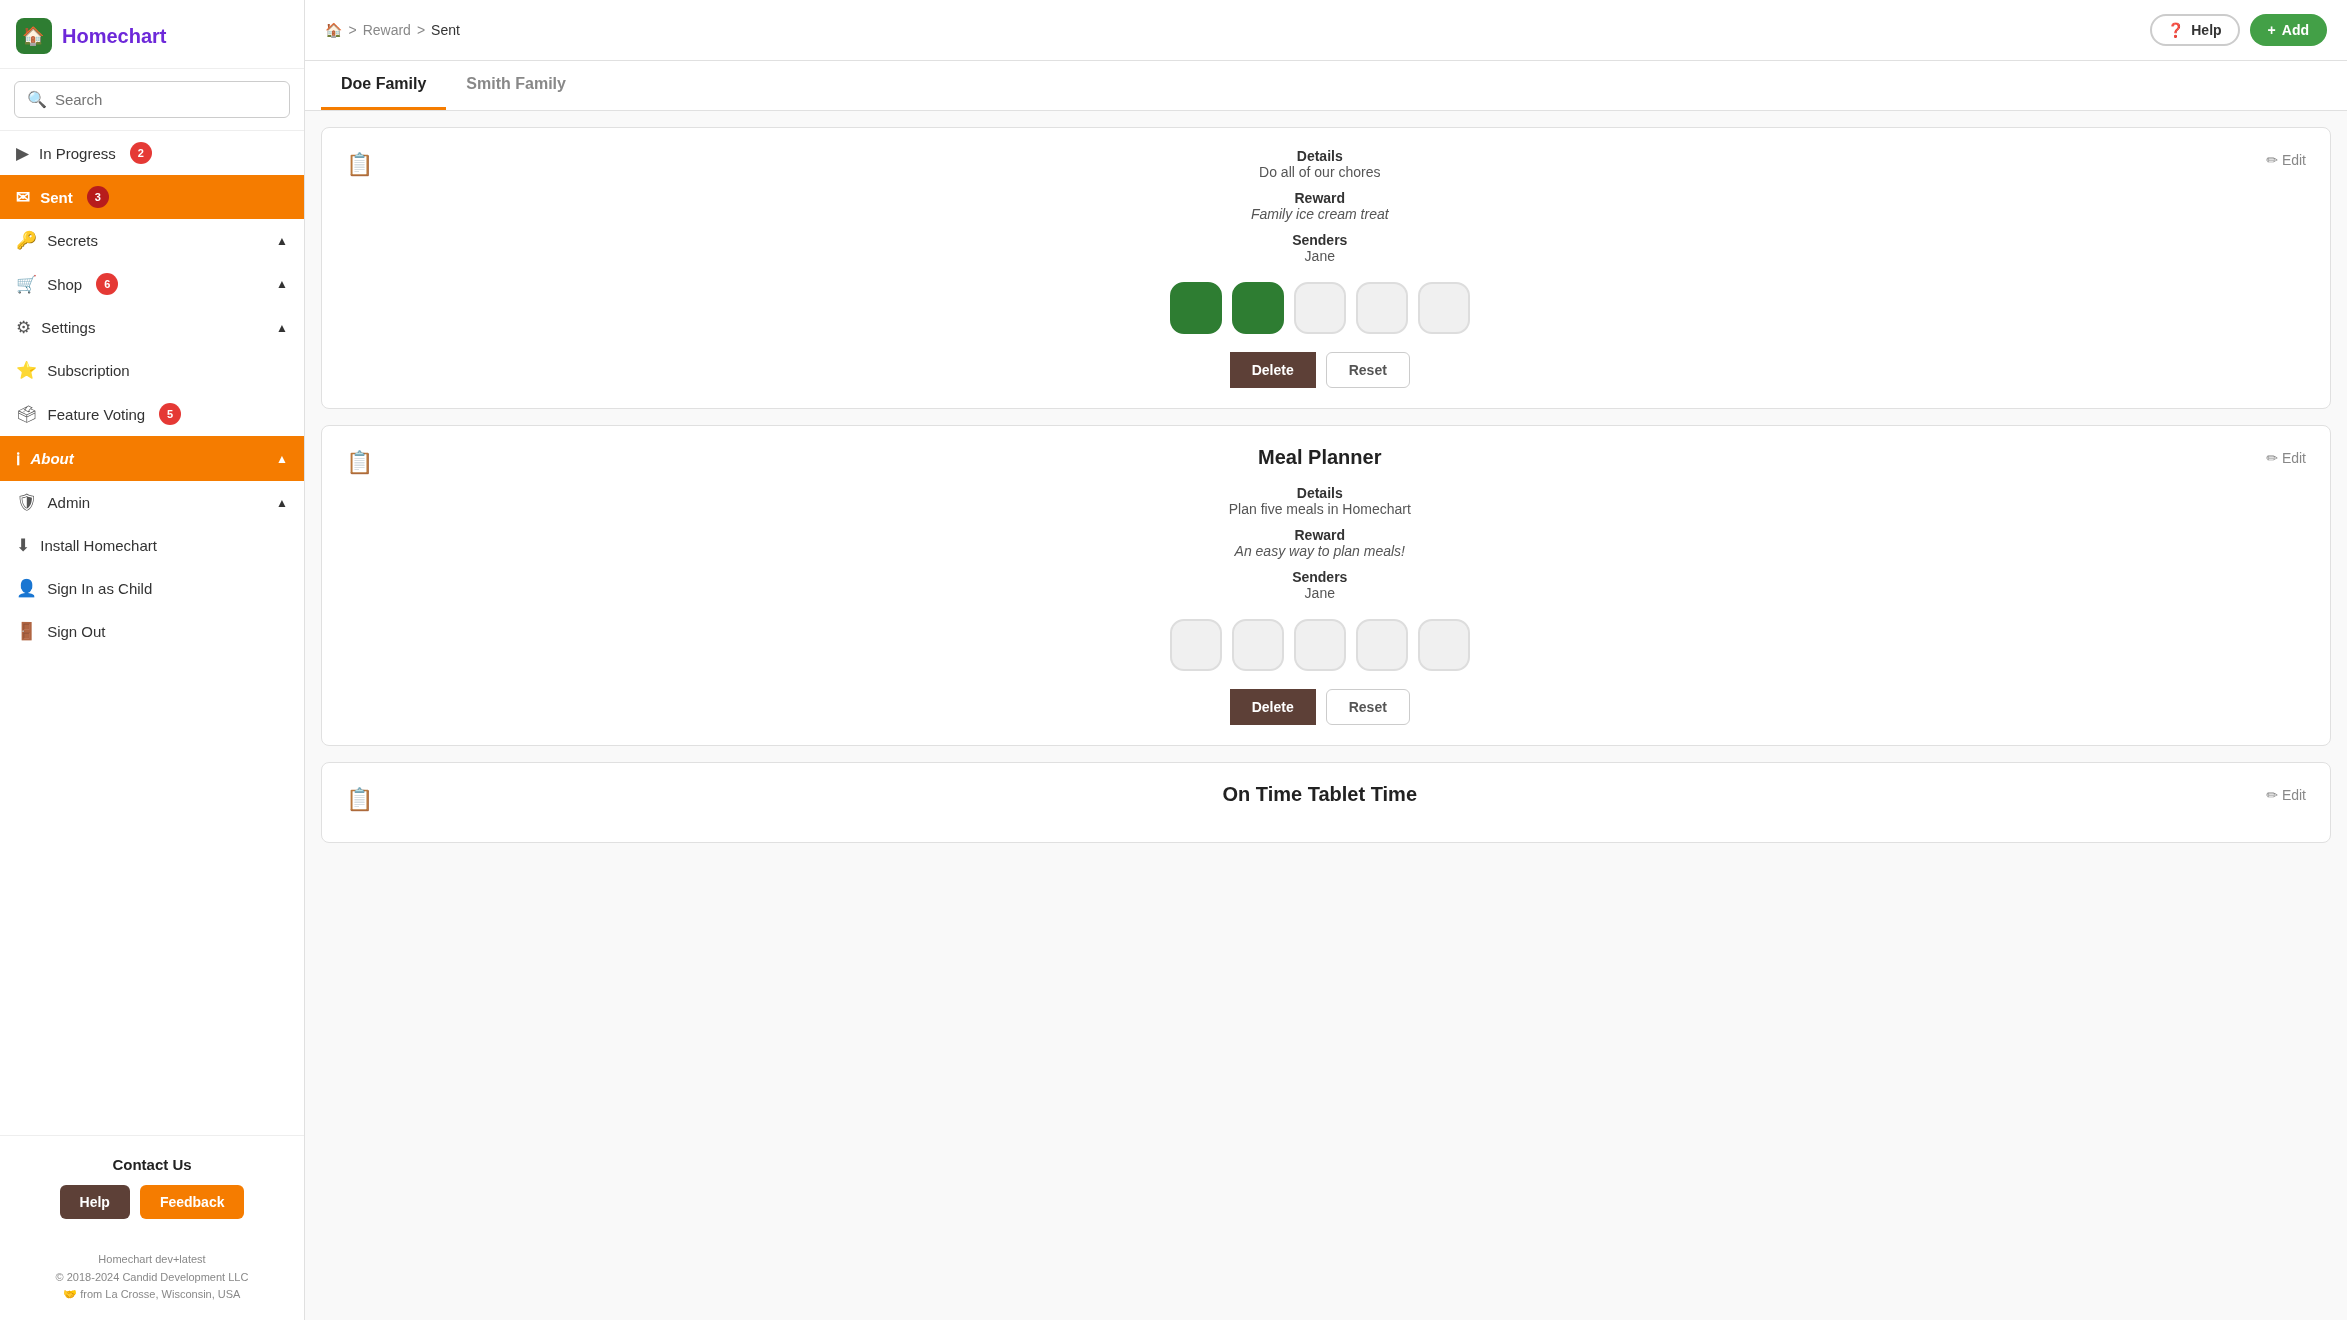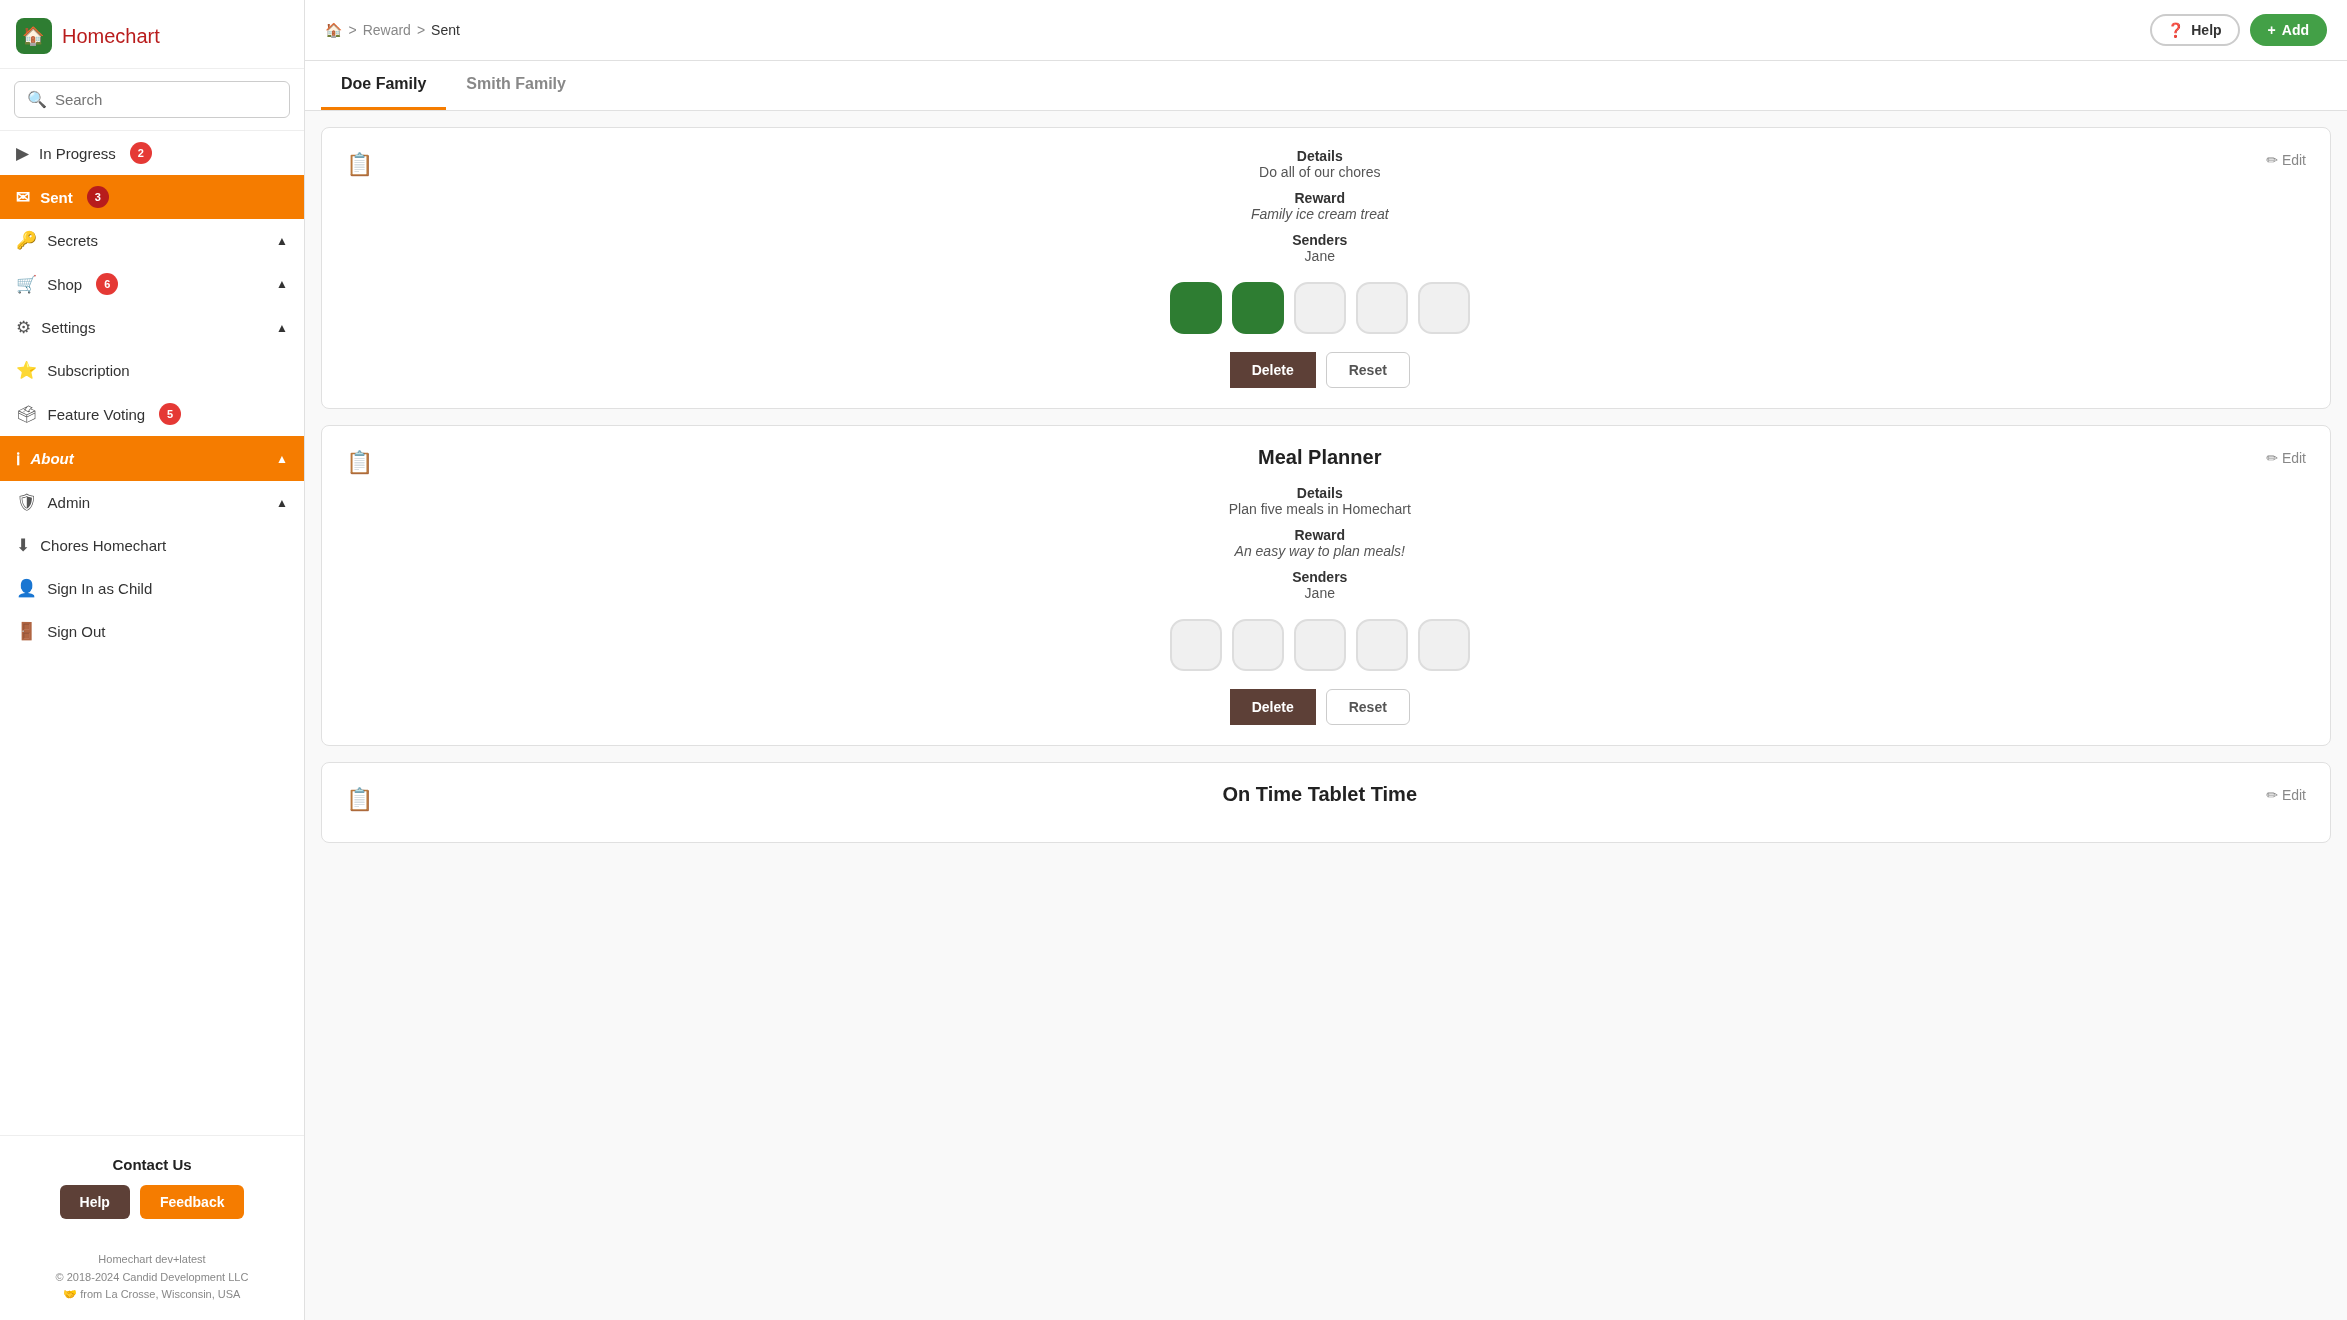--- a/index.html
+++ b/index.html
@@ -24,21 +24,21 @@
       padding: 18px 16px 14px;
       border-bottom: 1px solid #eee;
     }
     .logo-icon {
       width: 36px; height: 36px;
       background: #2e7d32;
       border-radius: 8px;
       display: flex; align-items: center; justify-content: center;
       color: white; font-size: 18px;
     }
-    .logo-text { font-size: 20px; font-weight: 400; color: #b91c1c; }
+    .logo-text { font-size: 20px; font-weight: 700; color: #6d28d9; }
 
     .search-container {
       padding: 12px 14px;
       border-bottom: 1px solid #eee;
     }
     .search-box {
       display: flex;
       align-items: center;
       gap: 8px;
       border: 1px solid #ccc;
@@ -364,21 +364,21 @@
       <span style="color:white;font-weight:600;font-style:italic;">About</span>
       <span class="nav-chevron" style="color:white;">▲</span>
     </div>
     <div class="nav-item">
       <span class="nav-icon">🛡</span>
       <span>Admin</span>
       <span class="nav-chevron">▲</span>
     </div>
     <div class="nav-item">
       <span class="nav-icon">⬇</span>
-      <span>Chores Homechart</span>
+      <span>Install Homechart</span>
     </div>
     <div class="nav-item">
       <span class="nav-icon">👤</span>
       <span>Sign In as Child</span>
     </div>
     <div class="nav-item">
       <span class="nav-icon">🚪</span>
       <span>Sign Out</span>
     </div>
   </nav>

